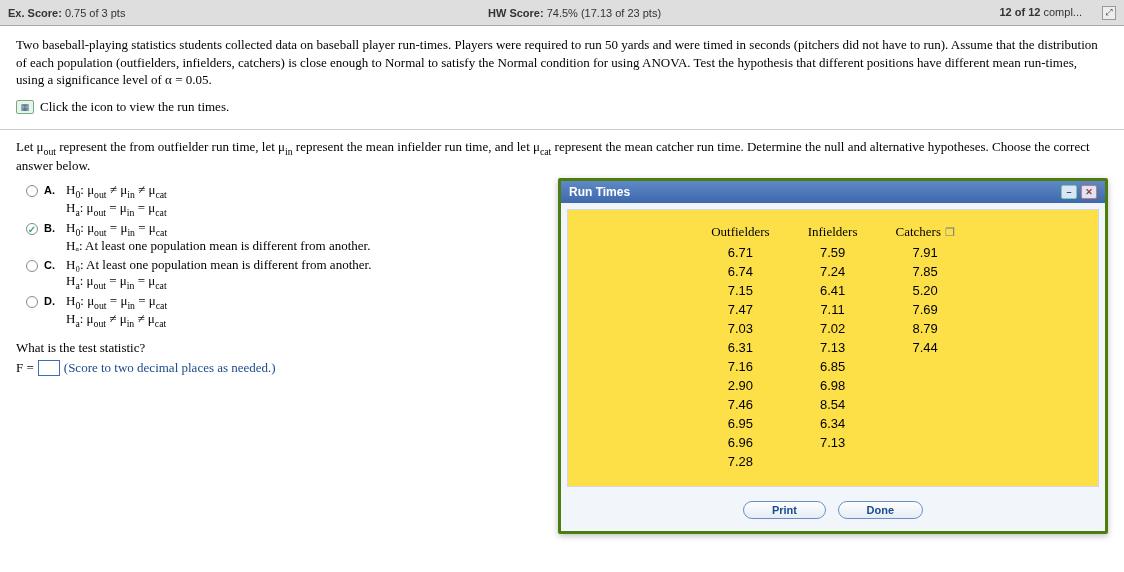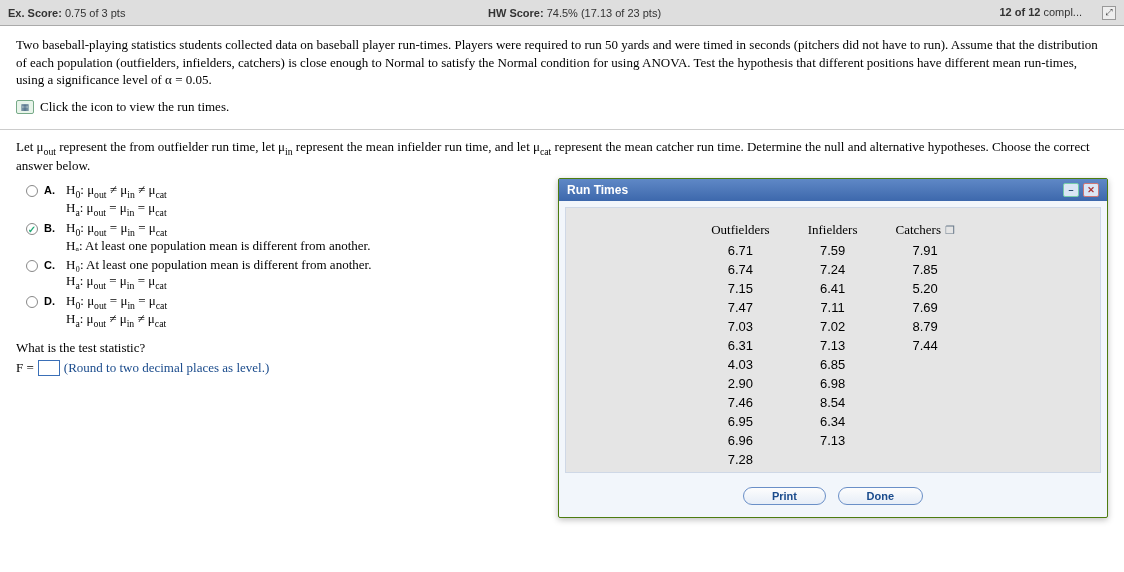--- a/index.html
+++ b/index.html
@@ -53,34 +53,34 @@
   .opt-body { }
   sub { font-size: 0.75em; }
   .stat-q { padding: 8px 16px 0 16px; }
   .f-row { padding: 4px 16px; display:flex; align-items:center; gap:4px;}
   .f-input { width:22px; height:16px; border:1px solid #3a6fb7; background:#fff;}
   .paren { color:#1a4b8c; }
 
   
   .popup {
     position:absolute; left:558px; top:178px; width:550px;
-    border:1px solid #4d7c0f; border-radius:2px;
+    border:3px solid #4d7c0f; border-radius:2px;
     background:#f2f6fb;
     box-shadow: 0 2px 6px rgba(0,0,0,.25);
     font-family: Arial, sans-serif;
   }
   .popup-titlebar {
     background: linear-gradient(#5f88c6,#3d68ac);
     color:#fff; font-weight:bold; font-size:12px;
     padding:4px 8px; display:flex; align-items:center;
   }
   .popup-titlebar .t-right { margin-left:auto; display:flex; gap:4px;}
   .win-btn { width:16px; height:14px; background:#dbe6f5; border:1px solid #7ca; border-radius:2px; font-size:9px; display:flex;align-items:center;justify-content:center; color:#246;}
   .win-btn.close{ border-color:#c77; color:#a33;}
-  .popup-body { background:#e5e5e5; margin:6px; border:1px solid #cfd8e6; padding:10px 14px 2px 14px;}
+  .popup-body { background:#fde047; margin:6px; border:1px solid #cfd8e6; padding:10px 14px 14px 14px;}
   .data-table { margin: 0 auto; font-size:13px; color:#000;}
   .data-table th { font-weight:normal; padding:2px 18px; text-align:center; font-family:Georgia,serif;}
   .data-table td { padding:1px 18px; text-align:center; font-family:Liberation Sans, sans-serif;}
   .copy-icon { font-size:11px; color:#678; padding-left:4px;}
   .popup-footer { text-align:center; padding:8px 0 12px 0;}
   .pill-btn {
     display:inline-block; border:1px solid #6a8fc7; border-radius:10px;
     padding:2px 28px; font-size:11px; font-weight:bold; color:#1a4b8c;
     background:linear-gradient(#fdfdfd,#e6edf7); margin:0 4px;
   }
@@ -154,21 +154,21 @@
       <span>H<sub>0</sub>: μ<sub>out</sub> = μ<sub>in</sub> = μ<sub>cat</sub></span><br>
       <span>H<sub>a</sub>: μ<sub>out</sub> ≠ μ<sub>in</sub> ≠ μ<sub>cat</sub></span>
     </span>
   </div>
 </div>
 
 <div class="stat-q">What is the test statistic?</div>
 <div class="f-row">
   <span>F =</span>
   <span class="f-input"></span>
-  <span class="paren">(Round to two decimal places as level.)</span>
+  <span class="paren">(Score to two decimal places as needed.)</span>
 </div>
 
 <div class="popup">
   <div class="popup-titlebar">
     <span>Run Times</span>
     <span class="t-right">
       <span class="win-btn">–</span>
       <span class="win-btn close">✕</span>
     </span>
   </div>
@@ -206,21 +206,21 @@
             <td>7.03</td>
             <td>7.02</td>
             <td>8.79</td>
           </tr>
           <tr>
             <td>6.31</td>
             <td>7.13</td>
             <td>7.44</td>
           </tr>
           <tr>
-            <td>4.03</td>
+            <td>7.16</td>
             <td>6.85</td>
             <td></td>
           </tr>
           <tr>
             <td>2.90</td>
             <td>6.98</td>
             <td></td>
           </tr>
           <tr>
             <td>7.46</td>

